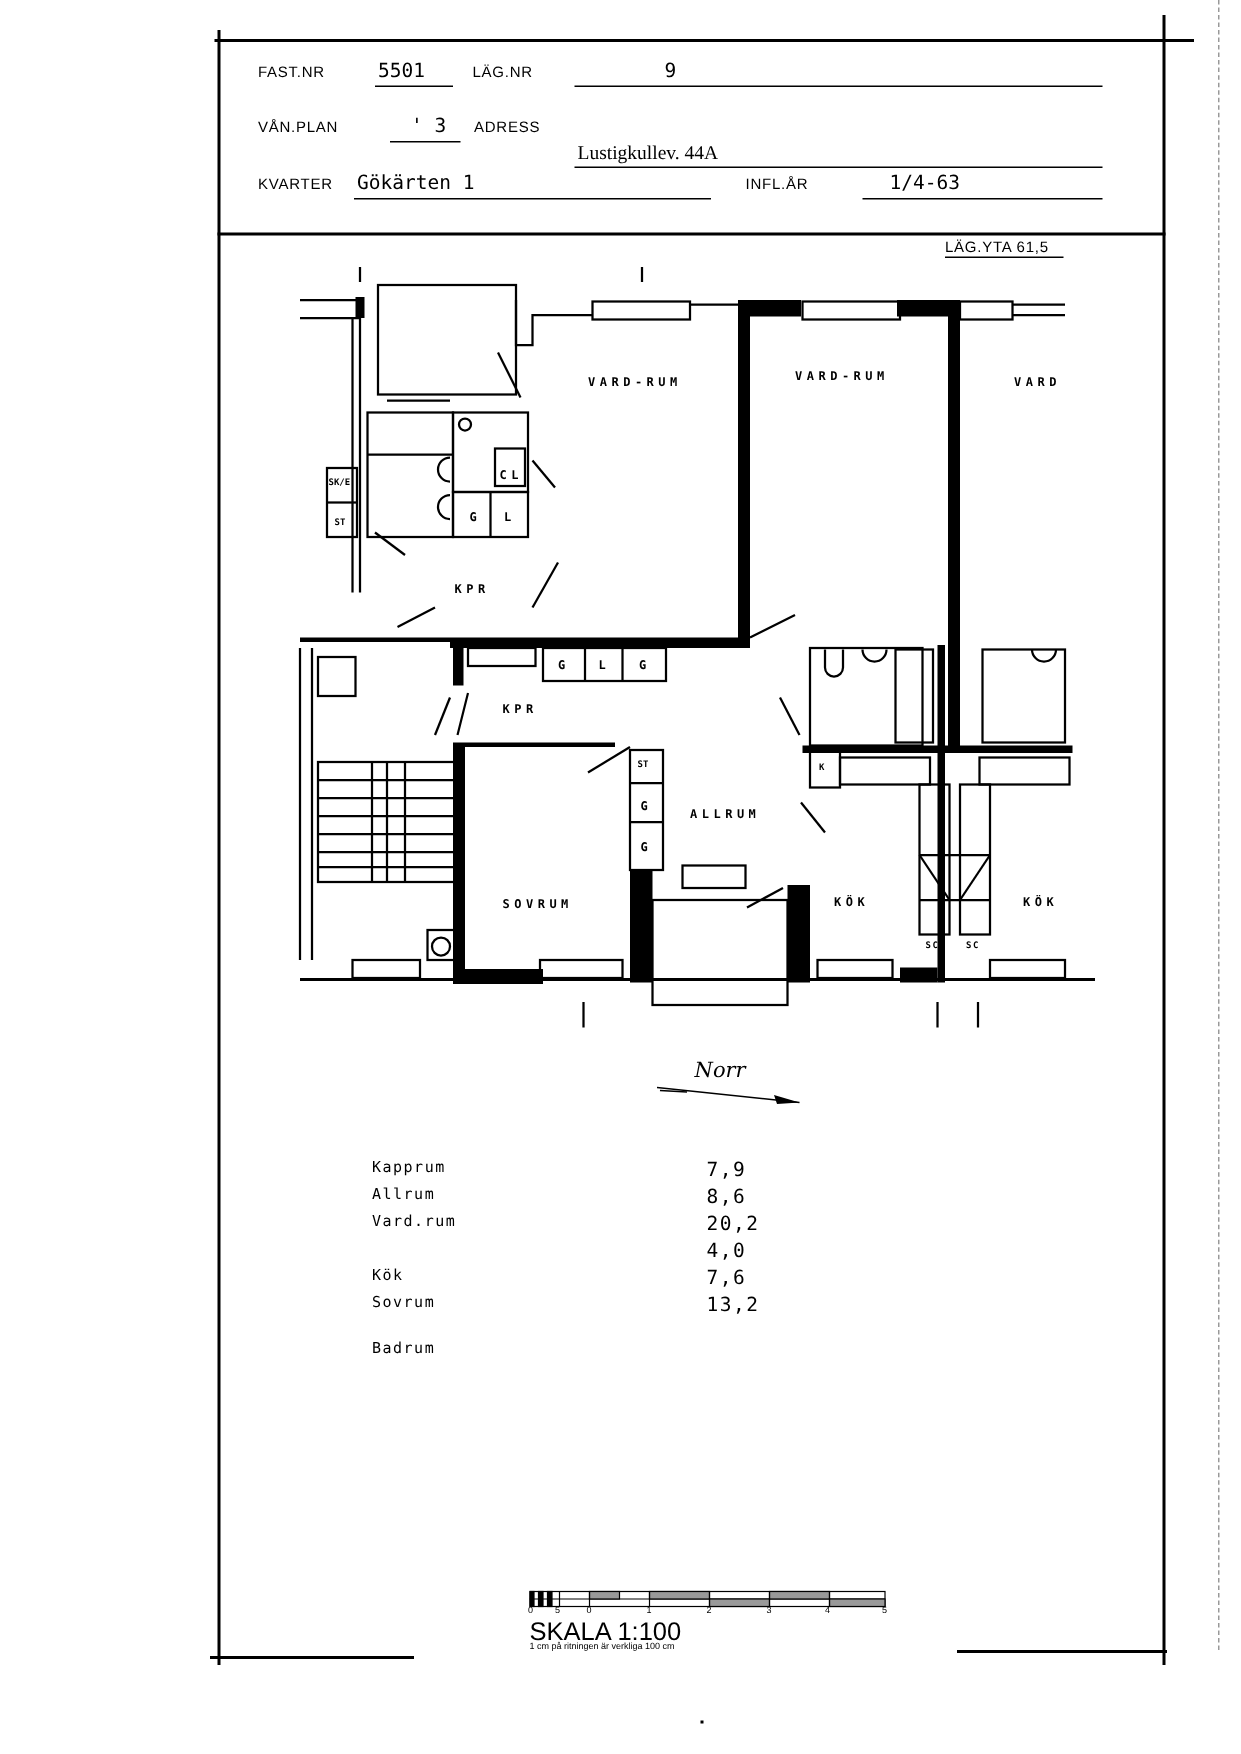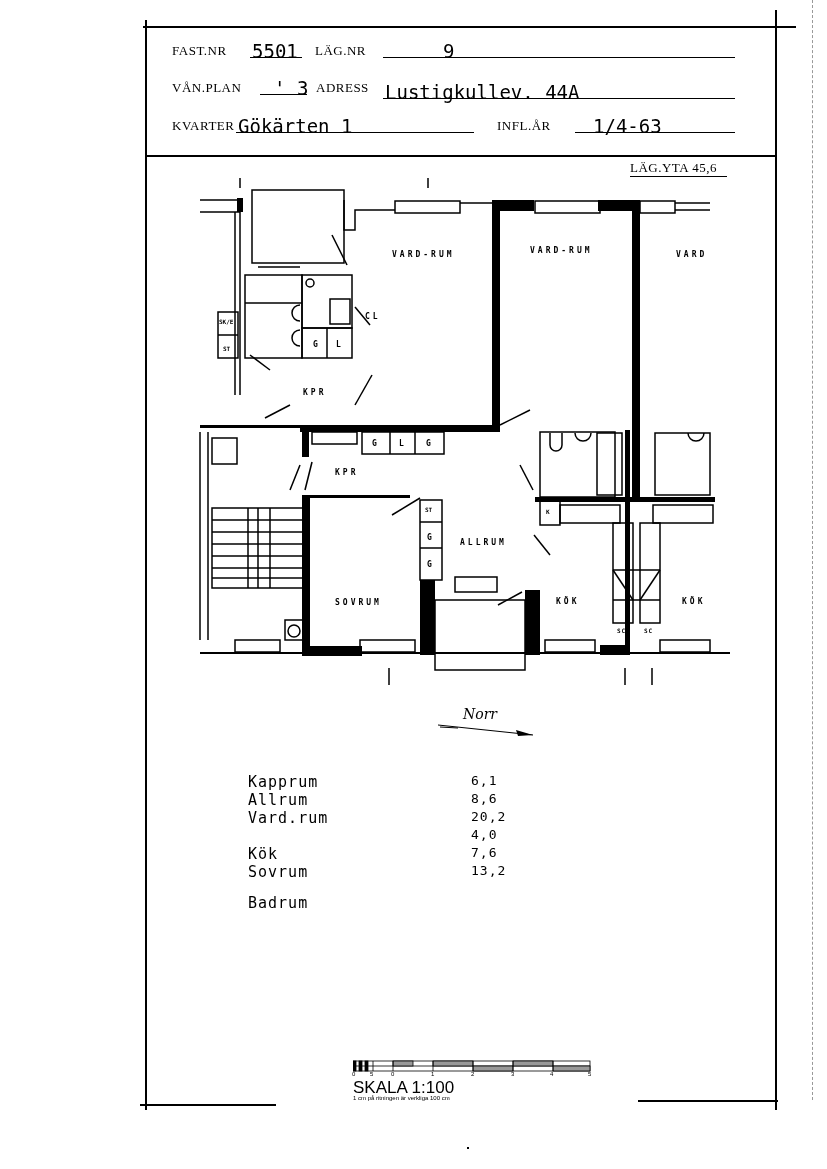--- a/index.html
+++ b/index.html
@@ -1,22 +1,22 @@
 <!DOCTYPE html>
 <html><head>
 <meta charset="utf-8">
 <style>
   html, body { margin: 0; padding: 0; background: #ffffff; }
   body { width: 827px; height: 1169px; position: relative; overflow: hidden; font-family: "DejaVu Sans Mono", monospace; color: #000; }
   .abs { position: absolute; }
   .frame-line { position: absolute; background: #000; }
-  .hdr-text { position: absolute; font-family: Liberation Serif, serif; font-size: 13px; letter-spacing: 0.5px; white-space: nowrap; }
-  .hdr-val { position: absolute; font-family: "DejaVu Sans Mono", monospace; font-size: 19px; white-space: nowrap; border-bottom: 1.5px solid #000; height: 17px; padding-left: 2px; }
+  .hdr-text { position: absolute; font-family: Liberation Sans, sans-serif; font-size: 10px; letter-spacing: 0.5px; white-space: nowrap; }
+  .hdr-val { position: absolute; font-family: "DejaVu Sans Mono", monospace; font-size: 13px; white-space: nowrap; border-bottom: 1.5px solid #000; height: 17px; padding-left: 2px; }
   .room-label { position: absolute; font-family: "DejaVu Sans Mono", monospace; font-size: 8px; font-weight: bold; letter-spacing: 3px; white-space: nowrap; }
-  .area-name { position: absolute; left: 248px; font-family: "DejaVu Sans Mono", monospace; font-size: 15px; letter-spacing: 1px; }
+  .area-name { position: absolute; left: 248px; font-family: "DejaVu Sans Mono", monospace; font-size: 10px; letter-spacing: 1px; }
   .area-val { position: absolute; left: 471px; font-family: "DejaVu Sans Mono", monospace; font-size: 13px; letter-spacing: 1px; }
   .scale-title { position: absolute; left: 353px; top: 1078px; font-family: "Liberation Sans", sans-serif; font-size: 17px; }
   .scale-note { position: absolute; left: 353px; top: 1095px; font-family: "Liberation Sans", sans-serif; font-size: 6px; }
   .north { position: absolute; left: 463px; top: 706px; font-family: "DejaVu Serif", serif; font-style: italic; font-size: 14px; }
 </style>
 </head>
 <body>
 
 <div class="frame-line" style="left:145px; top:20px; width:1.5px; height:1090px;"></div>
 <div class="frame-line" style="left:775px; top:10px; width:1.5px; height:1100px;"></div>
@@ -28,30 +28,30 @@
 
 <div>
   <span class="hdr-text" style="left:172px; top:43px;">FAST.NR</span>
   <span class="hdr-val" style="left:250px; top:40px; width:50px;">5501</span>
   <span class="hdr-text" style="left:315px; top:43px;">LÄG.NR</span>
   <span class="hdr-val" style="left:383px; top:40px; width:350px; text-indent:58px;">9</span>
 
   <span class="hdr-text" style="left:172px; top:80px;">VÅN.PLAN</span>
   <span class="hdr-val" style="left:260px; top:77px; width:45px; text-indent:12px;">' 3</span>
   <span class="hdr-text" style="left:316px; top:80px;">ADRESS</span>
-  <span class="hdr-val" style="left:383px; top:81px; width:350px;">Lustigkullev. 44A</span>
+  <span class="hdr-val" style="left:383px; top:94px; width:350px;font-family:Liberation Serif, serif;">Lustigkullev. 44A</span>
 
   <span class="hdr-text" style="left:172px; top:118px;">KVARTER</span>
   <span class="hdr-val" style="left:236px; top:115px; width:236px;">Gökärten 1</span>
   <span class="hdr-text" style="left:497px; top:118px;">INFL.ÅR</span>
   <span class="hdr-val" style="left:575px; top:115px; width:158px; text-indent:16px;">1/4-63</span>
 
   <span class="hdr-text" style="left:630px; top:160px; border-bottom:1.5px solid #000; padding-right:10px;">
     <span>LÄG.YTA</span>
-    <span>45,6</span>
+    <span>61,5</span>
   </span>
 </div>
 
 <svg class="abs" style="left:0; top:0;" width="827" height="700" viewBox="0 0 827 700">
   <g fill="none" stroke="#000" stroke-width="1.5">
 
     <line x1="200" y1="200" x2="240" y2="200"></line>
     <line x1="200" y1="212" x2="240" y2="212"></line>
     <rect x="252" y="190" width="92" height="73"></rect>
     <path d="M344 200 L344 230 L355 230 L355 210 L395 210"></path>
@@ -162,21 +162,21 @@
     <line x1="428" y1="178" x2="428" y2="188"></line>
     <line x1="389" y1="668" x2="389" y2="685"></line>
     <line x1="625" y1="668" x2="625" y2="685"></line>
     <line x1="652" y1="668" x2="652" y2="685"></line>
   </g>
 </svg>
 
 <span class="room-label" style="left:392px; top:250px;">VARD-RUM</span>
 <span class="room-label" style="left:530px; top:246px;">VARD-RUM</span>
 <span class="room-label" style="left:676px; top:250px;">VARD</span>
-<span class="room-label" style="left:333px; top:312px;margin-left:32px;">CL</span>
+<span class="room-label" style="left:333px; top:312px;">CL</span>
 <span class="room-label" style="left:313px; top:340px;">G</span>
 <span class="room-label" style="left:336px; top:340px;">L</span>
 <span class="room-label" style="left:219px; top:318px; font-size:6px; letter-spacing:0;">SK/E</span>
 <span class="room-label" style="left:223px; top:345px; font-size:6px; letter-spacing:0;">ST</span>
 <span class="room-label" style="left:303px; top:388px;">KPR</span>
 <span class="room-label" style="left:335px; top:468px;">KPR</span>
 <span class="room-label" style="left:372px; top:439px;">G</span>
 <span class="room-label" style="left:399px; top:439px;">L</span>
 <span class="room-label" style="left:426px; top:439px;">G</span>
 <span class="room-label" style="left:425px; top:506px; font-size:6px; letter-spacing:0;">ST</span>
@@ -192,21 +192,21 @@
 
 <span class="north">Norr</span>
 <svg class="abs" style="left:438px; top:722px;" width="100" height="16" viewBox="0 0 100 16">
   <line x1="0" y1="3" x2="95" y2="13" stroke="#000" stroke-width="1"></line>
   <line x1="2" y1="5" x2="20" y2="6" stroke="#000" stroke-width="1"></line>
   <polygon points="95,13 78,8 80,14" fill="#000"></polygon>
 </svg>
 
 <div>
   <span class="area-name" style="top:773px;">Kapprum</span>
-  <span class="area-val" style="top:773px;">6,1</span>
+  <span class="area-val" style="top:773px;">7,9</span>
   <span class="area-name" style="top:791px;">Allrum</span>
   <span class="area-val" style="top:791px;">8,6</span>
   <span class="area-name" style="top:809px;">Vard.rum</span>
   <span class="area-val" style="top:809px;">20,2</span>
   <span class="area-name" style="top:850px;margin-top:44px;">Badrum</span>
   <span class="area-val" style="top:827px;">4,0</span>
   <span class="area-name" style="top:845px;">Kök</span>
   <span class="area-val" style="top:845px;">7,6</span>
   <span class="area-name" style="top:863px;">Sovrum</span>
   <span class="area-val" style="top:863px;">13,2</span>

